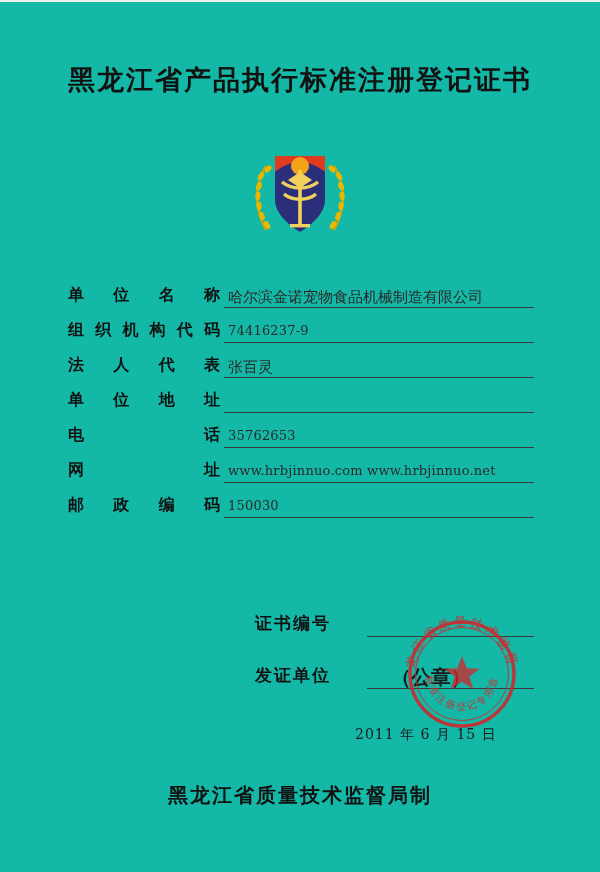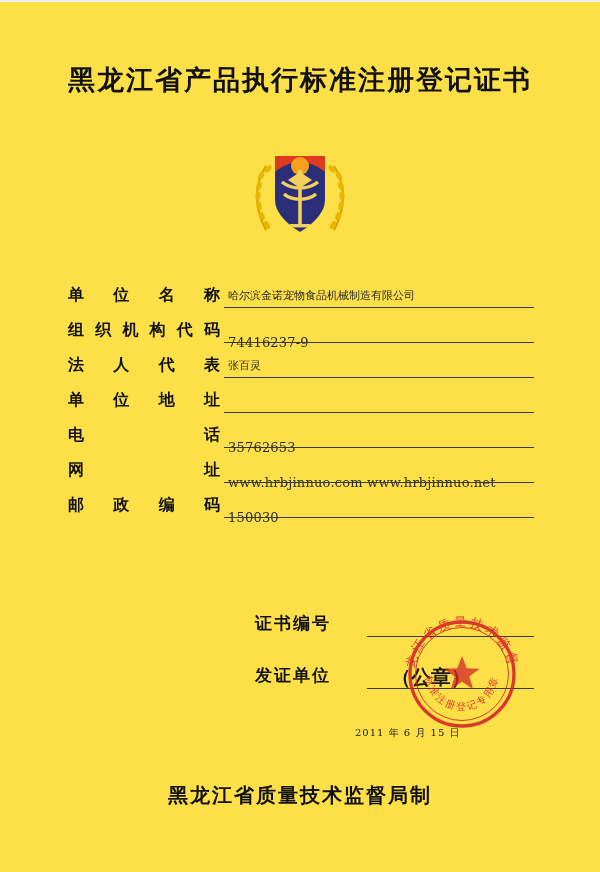--- a/index.html
+++ b/index.html
@@ -10,21 +10,21 @@
   body {
     width: 600px;
     height: 872px;
     position: relative;
     font-family: "DejaVu Sans", "Liberation Sans", sans-serif;
     overflow: hidden;
   }
   .page {
     position: absolute;
     inset: 0;
-    background: #fde047;
+    background: #14b8a6;
   }
   
   .page::before {
     content: "";
     position: absolute;
     left: 0; right: 0; top: 0;
     height: 2px;
     background: #f0f0ee;
   }
 
@@ -83,30 +83,29 @@
     right: 0;
     top: 25px;
     border-bottom: 1px solid #3a3a3a;
   }
   .field-value {
     position: absolute;
     left: 160px;
     right: 2px;
     top: 6px;
     font-family: "DejaVu Sans", "Liberation Sans", sans-serif;
-    font-size: 11px;
+    font-size: 15px;
     color: #2a2a2a;
     white-space: nowrap;
     overflow: hidden;
   }
   .field-value.latin {
     font-family: "DejaVu Serif", "Liberation Serif", serif;
     font-size: 13px;
     letter-spacing: 0.2px;
-    margin-top: 12px;
   }
 
   
   .lower {
     position: absolute;
     top: 600px;
     left: 255px;
     width: 279px;
     margin-top: 8px;
   }
@@ -143,21 +142,21 @@
     color: #1a1a1a;
     white-space: nowrap;
   }
 
   
   .date-row {
     position: absolute;
     top: 726px;
     left: 355px;
     font-family: "DejaVu Serif", "Liberation Serif", serif;
-    font-size: 10px;
+    font-size: 14px;
     color: #1a1a1a;
     white-space: nowrap;
     letter-spacing: 1px;
   }
   .date-row .seg { display: inline-block; }
 
   
   .seal {
     position: absolute;
     top: 608px;

